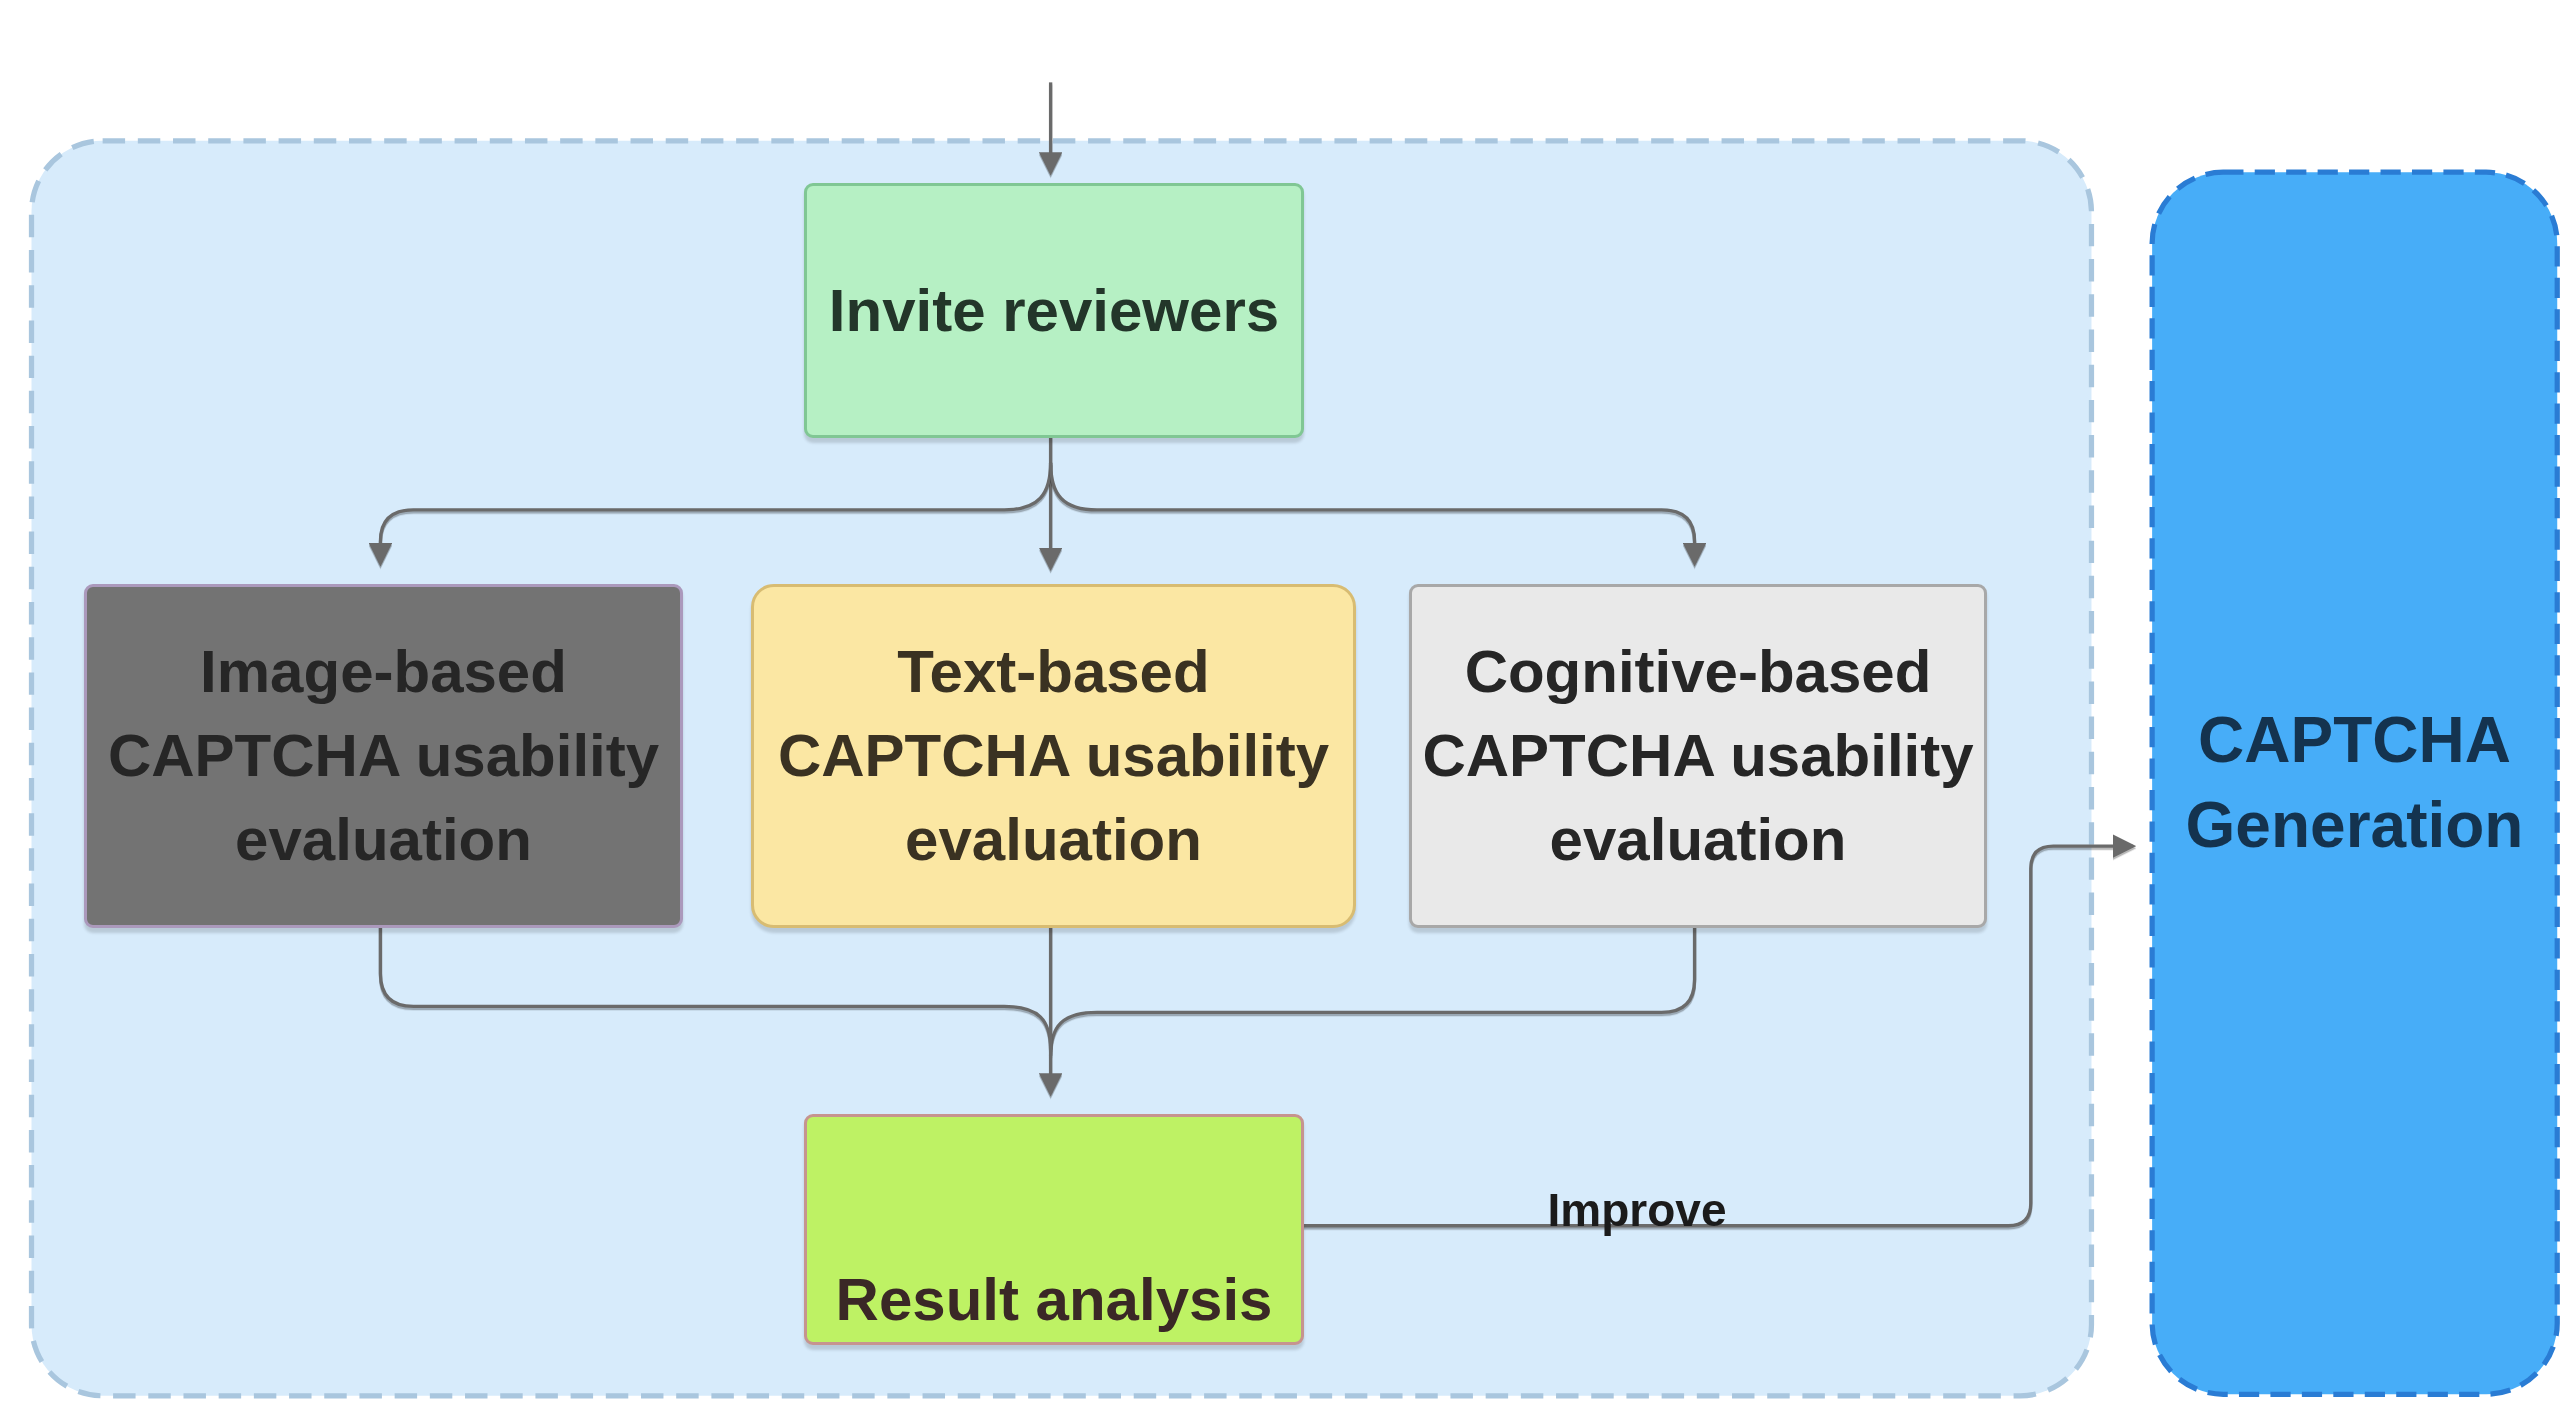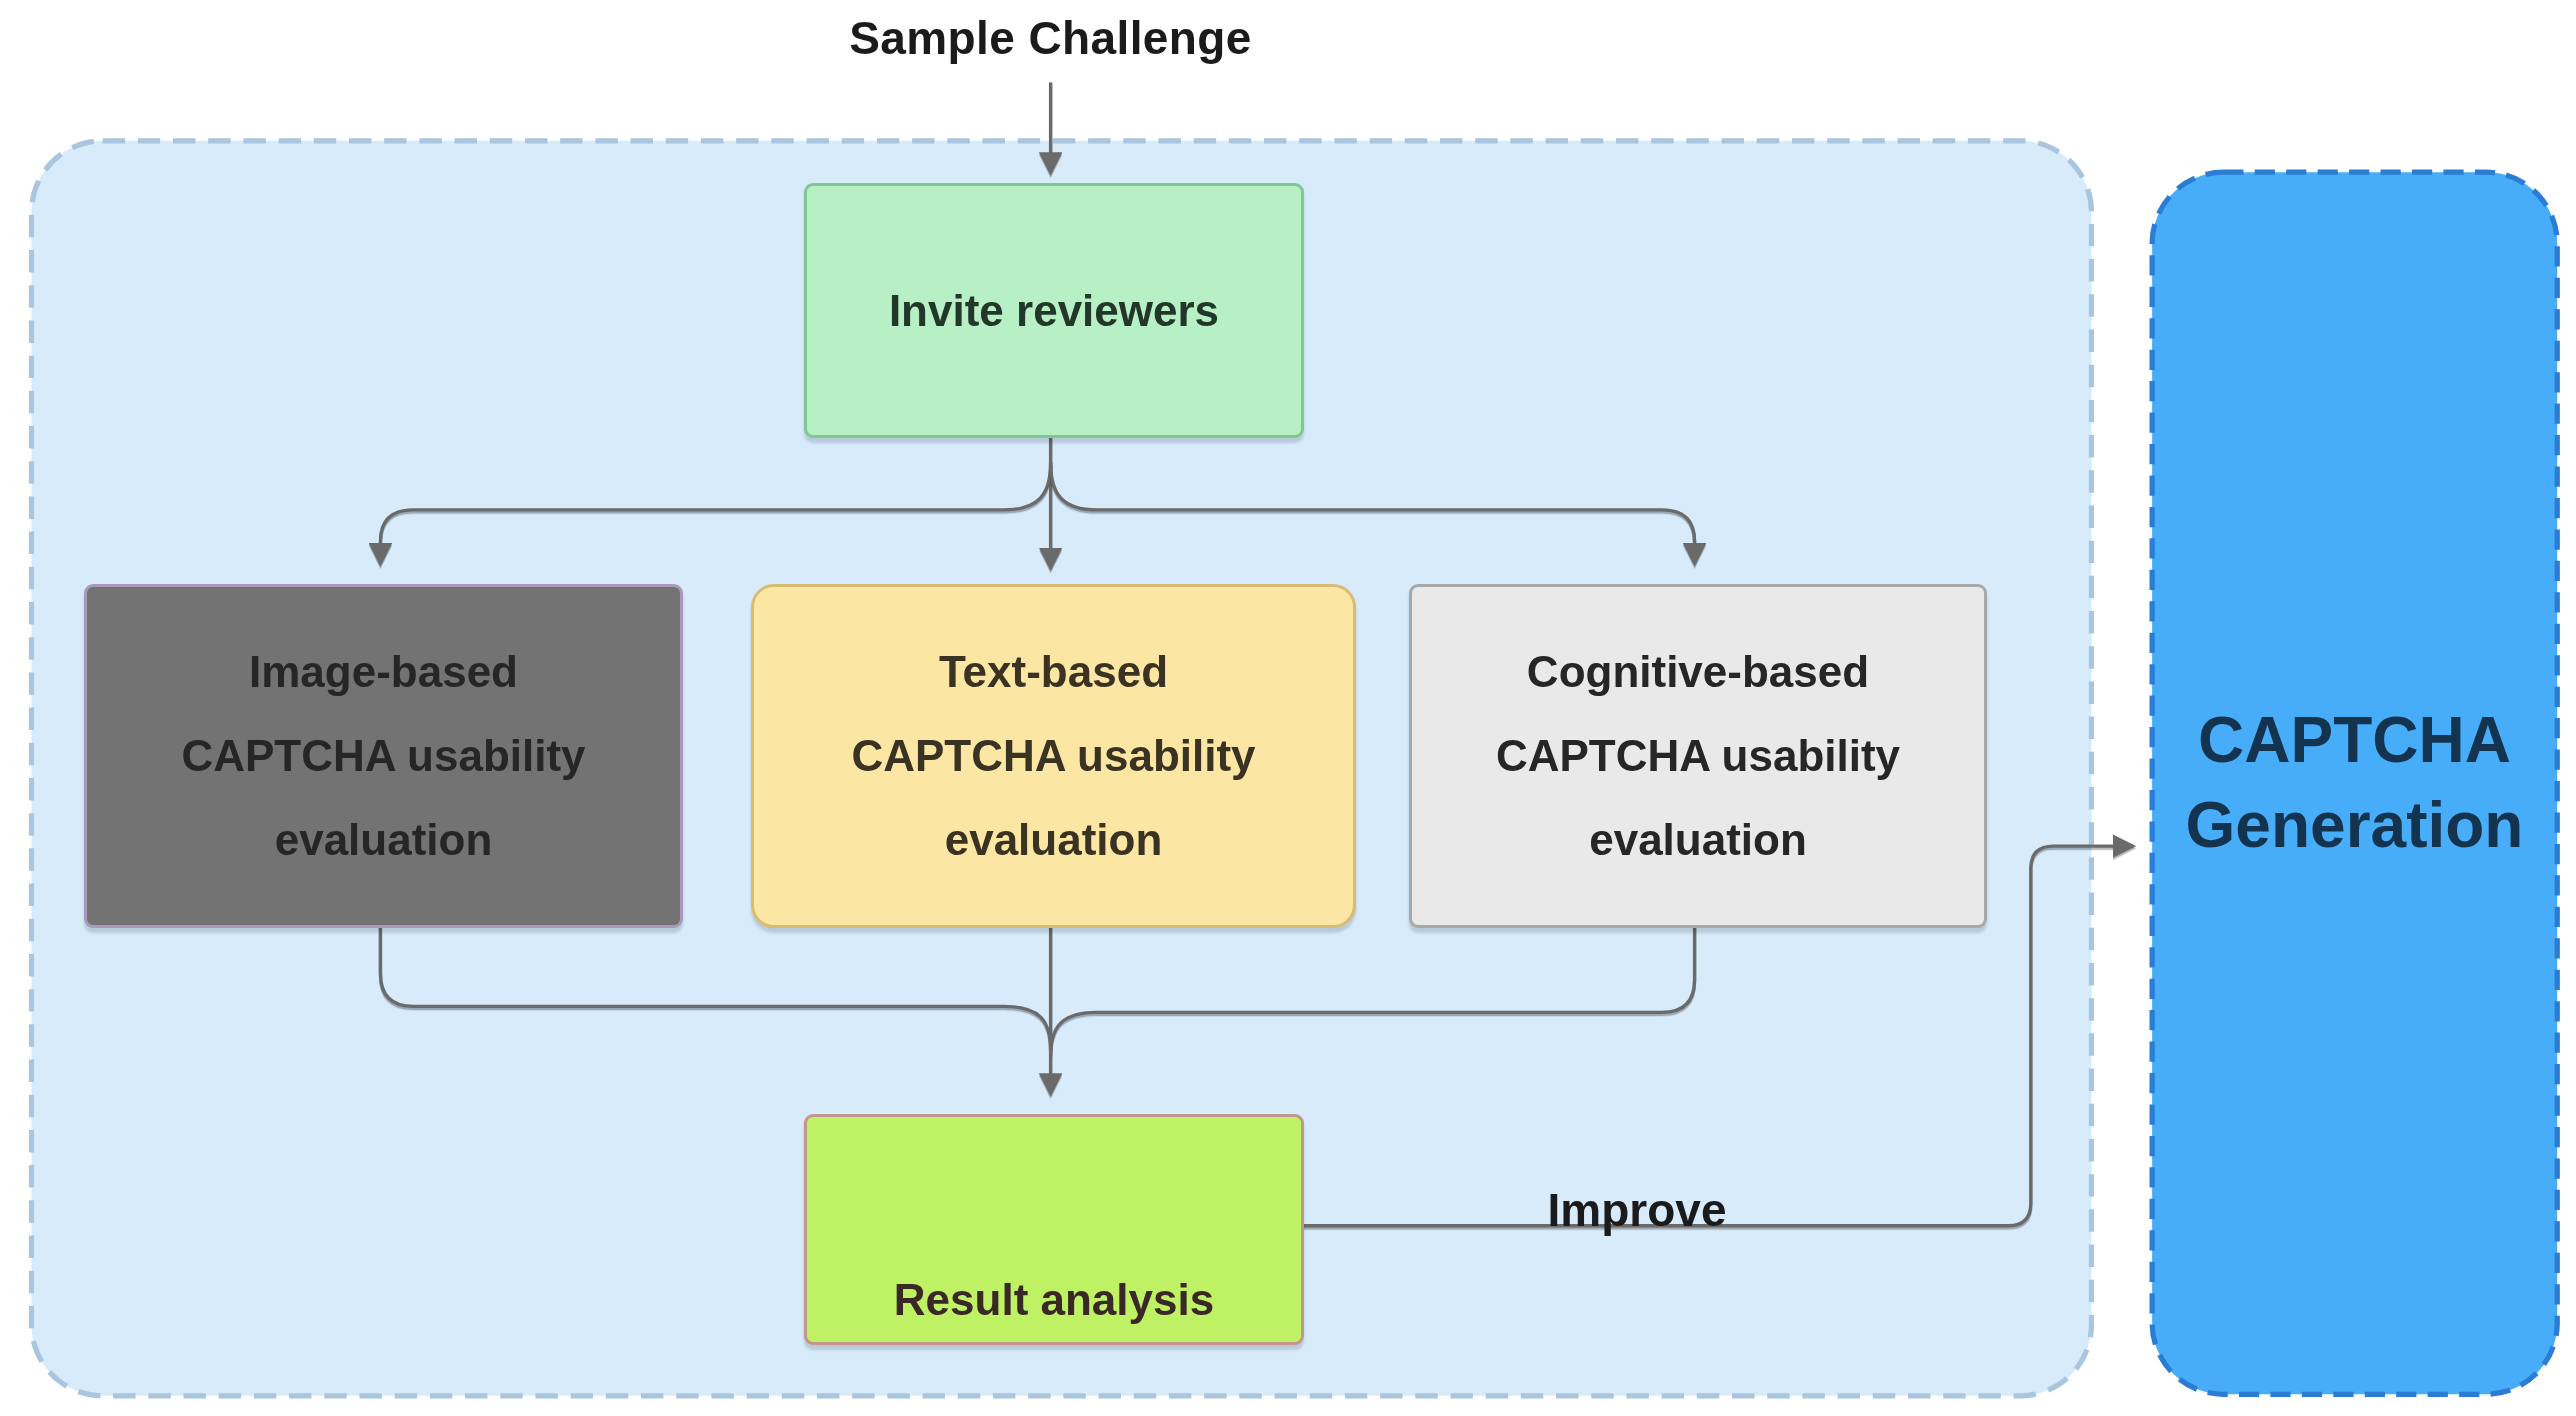--- a/index.html
+++ b/index.html
@@ -15,21 +15,21 @@
     stroke:#6a6a6a;stroke-width:4.5;fill:none;
     filter:drop-shadow(0 3px 1px rgba(0,0,0,0.28));
   }
   .title{
     position:absolute;left:676px;top:10.5px;width:749px;
     text-align:center;font-size:46px;font-weight:700;color:#1b1b1b;
     letter-spacing:0.4px;
   }
   .node{
     position:absolute;display:flex;align-items:center;justify-content:center;
-    text-align:center;font-weight:700;font-size:44px;color:#262626;
+    text-align:center;font-weight:700;font-size:60px;color:#262626;
     border:3.7px solid;border-radius:9px;
     box-shadow:0 4.5px 3px rgba(0,0,0,0.14);
     white-space:pre-line;line-height:84px;
   }
   .node-invite   {left:804px;top:183px;width:494px;height:249px;background:#b6f0c4;border-color:#80c794;color:#23362a;}
   .node-image    {left:84px; top:584px;width:593px;height:338px;background:#737373;border-color:#ab99bc;}
   .node-text     {left:751px;top:584px;width:599px;height:338px;background:#fbe7a3;border-color:#d8bc72;color:#3a3222;border-radius:23px;}
   .node-cognitive{left:1409px;top:584px;width:572px;height:338px;background:#e9e9e9;border-color:#a8a8a8;}
   .node-result   {left:804px;top:1114px;width:494px;height:225px;background:#bef264;border-color:#c6948f;color:#3a2826;align-items:flex-end;}
   .gen-label{
@@ -72,21 +72,20 @@
       <path d="M508,1234 V1300 Q508,1344 552,1344 H1341 C1387,1344 1403,1362 1403,1402"></path>
 
       <path d="M2263,1234 V1308 Q2263,1352 2219,1352 H1465 C1419,1352 1403,1370 1403,1410"></path>
 
       <path d="M1403,1234 V1460" marker-end="url(#arrow)"></path>
 
       <path d="M1735,1637 H2682 Q2712,1637 2712,1607 V1160 Q2712,1130 2742,1130 H2848" marker-end="url(#arrow)"></path>
     </g>
   </svg>
 
-  <div class="title">Sample Challenge</div>
 
   <div class="node node-invite">
     <span>Invite reviewers</span>
   </div>
 
   <div class="node node-image">
     <span>Image-based
 CAPTCHA usability
 evaluation</span>
   </div>

